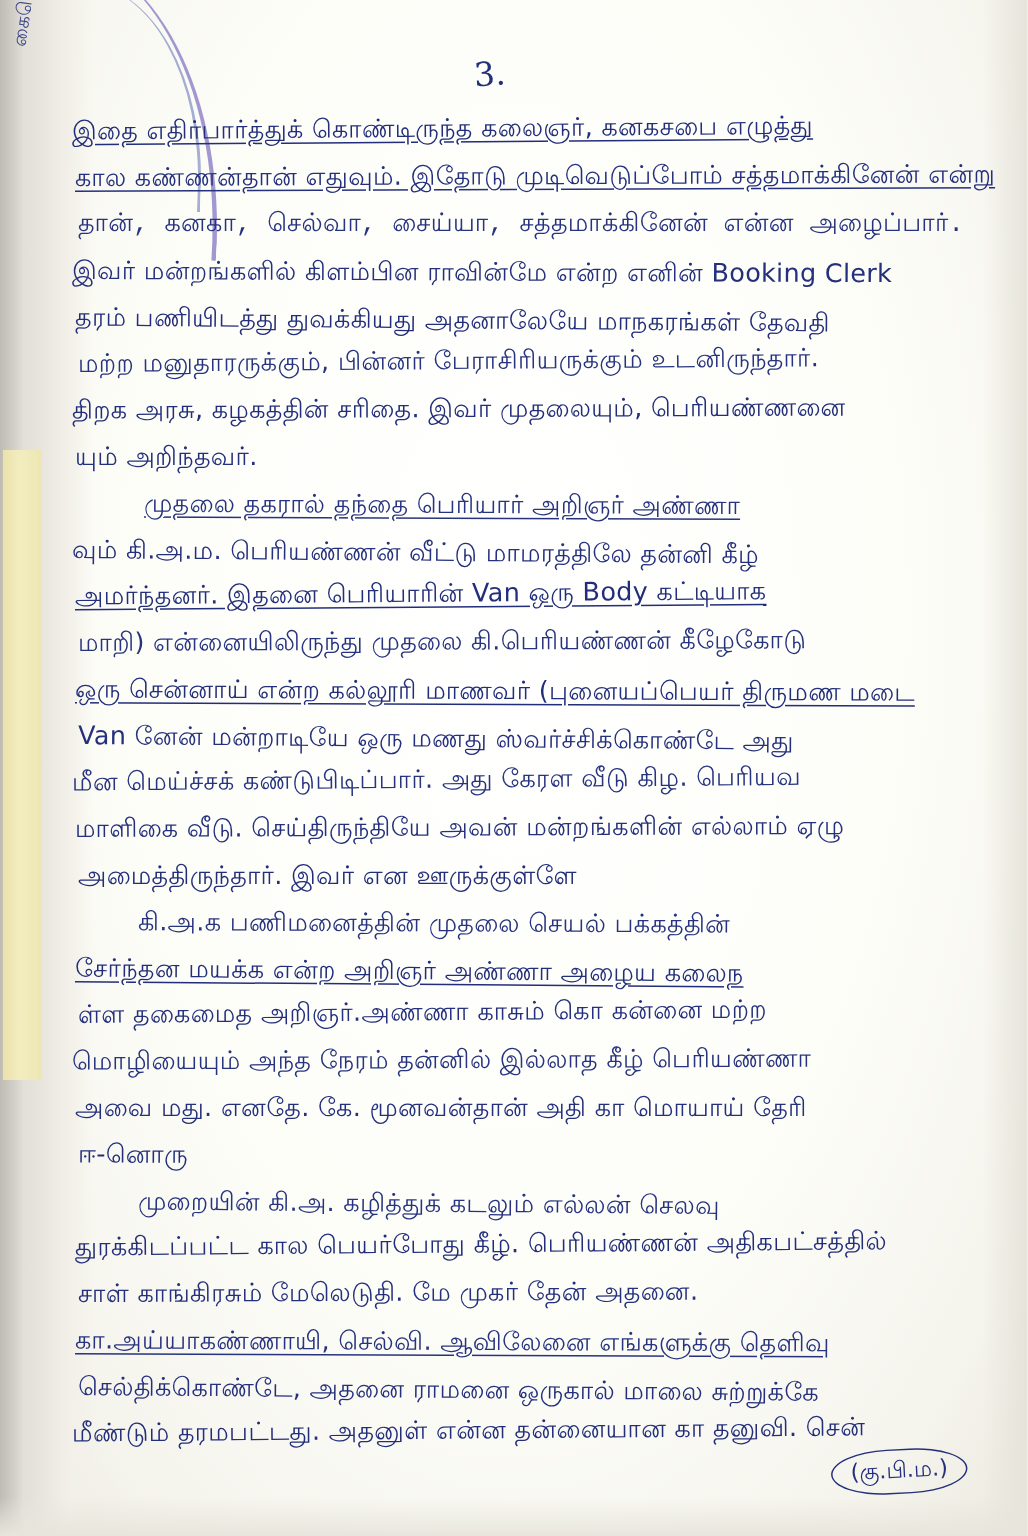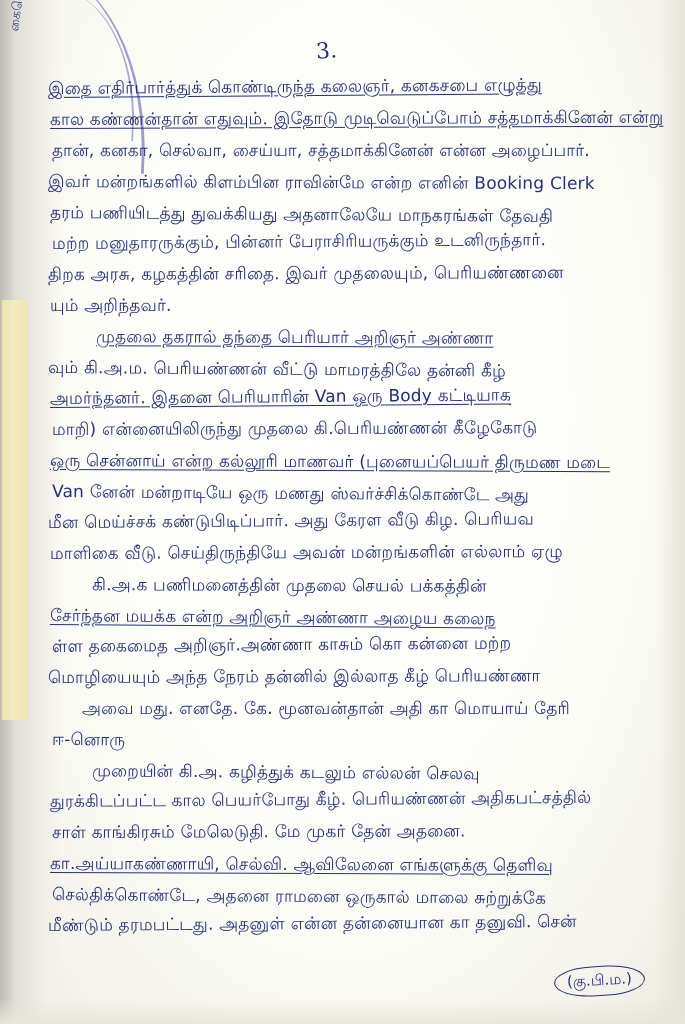--- a/index.html
+++ b/index.html
@@ -153,39 +153,40 @@
   <div class="right-shadow"></div>
   <div class="bottom-shadow"></div>
 
   <div class="margin-note">கையெழுத்து</div>
 
   <div class="page-number">3.</div>
 
   <div class="hand" id="hand-block">
       <div class="line u" style="transform: rotate(-0.44deg) translateX(-2px);">இதை எதிர்பார்த்துக் கொண்டிருந்த கலைஞர், கனகசபை எழுத்து</div>
       <div class="line u" style="transform: rotate(-0.22deg) translateX(0px);">கால கண்ணன்தான் எதுவும். இதோடு முடிவெடுப்போம் சத்தமாக்கினேன் என்று</div>
-      <div class="line" style="transform: rotate(0deg) translateX(2px);">தான், கனகா, செல்வா, சைய்யா, சத்தமாக்கினேன் என்ன அழைப்பார்.</div>
+      <div class="line" style="transform: rotate(0deg) translateX(2px); font-family: Liberation Mono, monospace;">தான், கனகா, செல்வா, சைய்யா, சத்தமாக்கினேன் என்ன அழைப்பார்.</div>
       <div class="line" style="transform: rotate(0.22deg) translateX(-2px);">இவர் மன்றங்களில் கிளம்பின ராவின்மே என்ற எனின் Booking Clerk</div>
       <div class="line" style="transform: rotate(0.44deg) translateX(0px);">தரம் பணியிடத்து துவக்கியது அதனாலேயே மாநகரங்கள் தேவதி</div>
       <div class="line" style="transform: rotate(-0.44deg) translateX(2px);">மற்ற மனுதாரருக்கும், பின்னர் பேராசிரியருக்கும் உடனிருந்தார்.</div>
       <div class="line" style="transform: rotate(-0.22deg) translateX(-2px);">திறக அரசு, கழகத்தின் சரிதை. இவர் முதலையும், பெரியண்ணனை</div>
       <div class="line" style="transform: rotate(0deg) translateX(0px);">யும் அறிந்தவர்.</div>
       <div class="line indent-1 u" style="transform: rotate(0.22deg) translateX(2px);">முதலை தகரால் தந்தை பெரியார் அறிஞர் அண்ணா</div>
       <div class="line" style="transform: rotate(0.44deg) translateX(-2px);">வும் கி.அ.ம. பெரியண்ணன் வீட்டு மாமரத்திலே தன்னி கீழ்</div>
       <div class="line u" style="transform: rotate(-0.44deg) translateX(0px);">அமர்ந்தனர். இதனை பெரியாரின் Van ஒரு Body கட்டியாக</div>
       <div class="line" style="transform: rotate(-0.22deg) translateX(2px);">மாறி) என்னையிலிருந்து முதலை கி.பெரியண்ணன் கீழேகோடு</div>
       <div class="line u" style="transform: rotate(0.22deg) translateX(0px);">ஒரு சென்னாய் என்ற கல்லூரி மாணவர் (புனையப்பெயர் திருமண மடை</div>
       <div class="line" style="transform: rotate(0.44deg) translateX(2px);">Van னேன் மன்றாடியே ஒரு மணது ஸ்வர்ச்சிக்கொண்டே அது</div>
       <div class="line" style="transform: rotate(-0.44deg) translateX(-2px);">மீன மெய்ச்சக் கண்டுபிடிப்பார். அது கேரள வீடு கிழ. பெரியவ</div>
       <div class="line" style="transform: rotate(-0.22deg) translateX(0px);">மாளிகை வீடு. செய்திருந்தியே அவன் மன்றங்களின் எல்லாம் ஏழு</div>
+      <div class="line" style="transform: rotate(0deg) translateX(2px);">அமைத்திருந்தார். இவர் என ஊருக்குள்ளே</div>
       <div class="line indent-1" style="transform: rotate(0.22deg) translateX(-2px);">கி.அ.க பணிமனைத்தின் முதலை செயல் பக்கத்தின்</div>
       <div class="line u" style="transform: rotate(0.44deg) translateX(0px);">சேர்ந்தன மயக்க என்ற அறிஞர் அண்ணா அழைய கலைந</div>
       <div class="line" style="transform: rotate(-0.44deg) translateX(2px);">ள்ள தகைமைத அறிஞர்.அண்ணா காசும் கொ கன்னை மற்ற</div>
       <div class="line" style="transform: rotate(-0.22deg) translateX(-2px);">மொழியையும் அந்த நேரம் தன்னில் இல்லாத கீழ் பெரியண்ணா</div>
-      <div class="line" style="transform: rotate(0deg) translateX(0px); margin-left: 32px;">அவை மது. எனதே. கே. மூனவன்தான் அதி கா மொயாய் தேரி</div>
+      <div class="line" style="transform: rotate(0deg) translateX(0px);">அவை மது. எனதே. கே. மூனவன்தான் அதி கா மொயாய் தேரி</div>
       <div class="line" style="transform: rotate(0.22deg) translateX(2px);">ஈ-னொரு</div>
       <div class="line indent-1" style="transform: rotate(0.44deg) translateX(-2px);">முறையின் கி.அ. கழித்துக் கடலும் எல்லன் செலவு</div>
       <div class="line" style="transform: rotate(-0.44deg) translateX(0px);">துரக்கிடப்பட்ட கால பெயர்போது கீழ். பெரியண்ணன் அதிகபட்சத்தில்</div>
       <div class="line" style="transform: rotate(-0.22deg) translateX(2px);">சாள் காங்கிரசும் மேலெடுதி. மே முகர் தேன் அதனை.</div>
       <div class="line u" style="transform: rotate(0.22deg) translateX(0px);">கா.அய்யாகண்ணாயி, செல்வி. ஆவிலேனை எங்களுக்கு தெளிவு</div>
       <div class="line" style="transform: rotate(0.44deg) translateX(2px);">செல்திக்கொண்டே, அதனை ராமனை ஒருகால் மாலை சுற்றுக்கே</div>
       <div class="line" style="transform: rotate(-0.44deg) translateX(-2px);">மீண்டும் தரமபட்டது. அதனுள் என்ன தன்னையான கா தனுவி. சென்</div>
     </div>
 
   <div class="sig">(கு.பி.ம.)</div>

